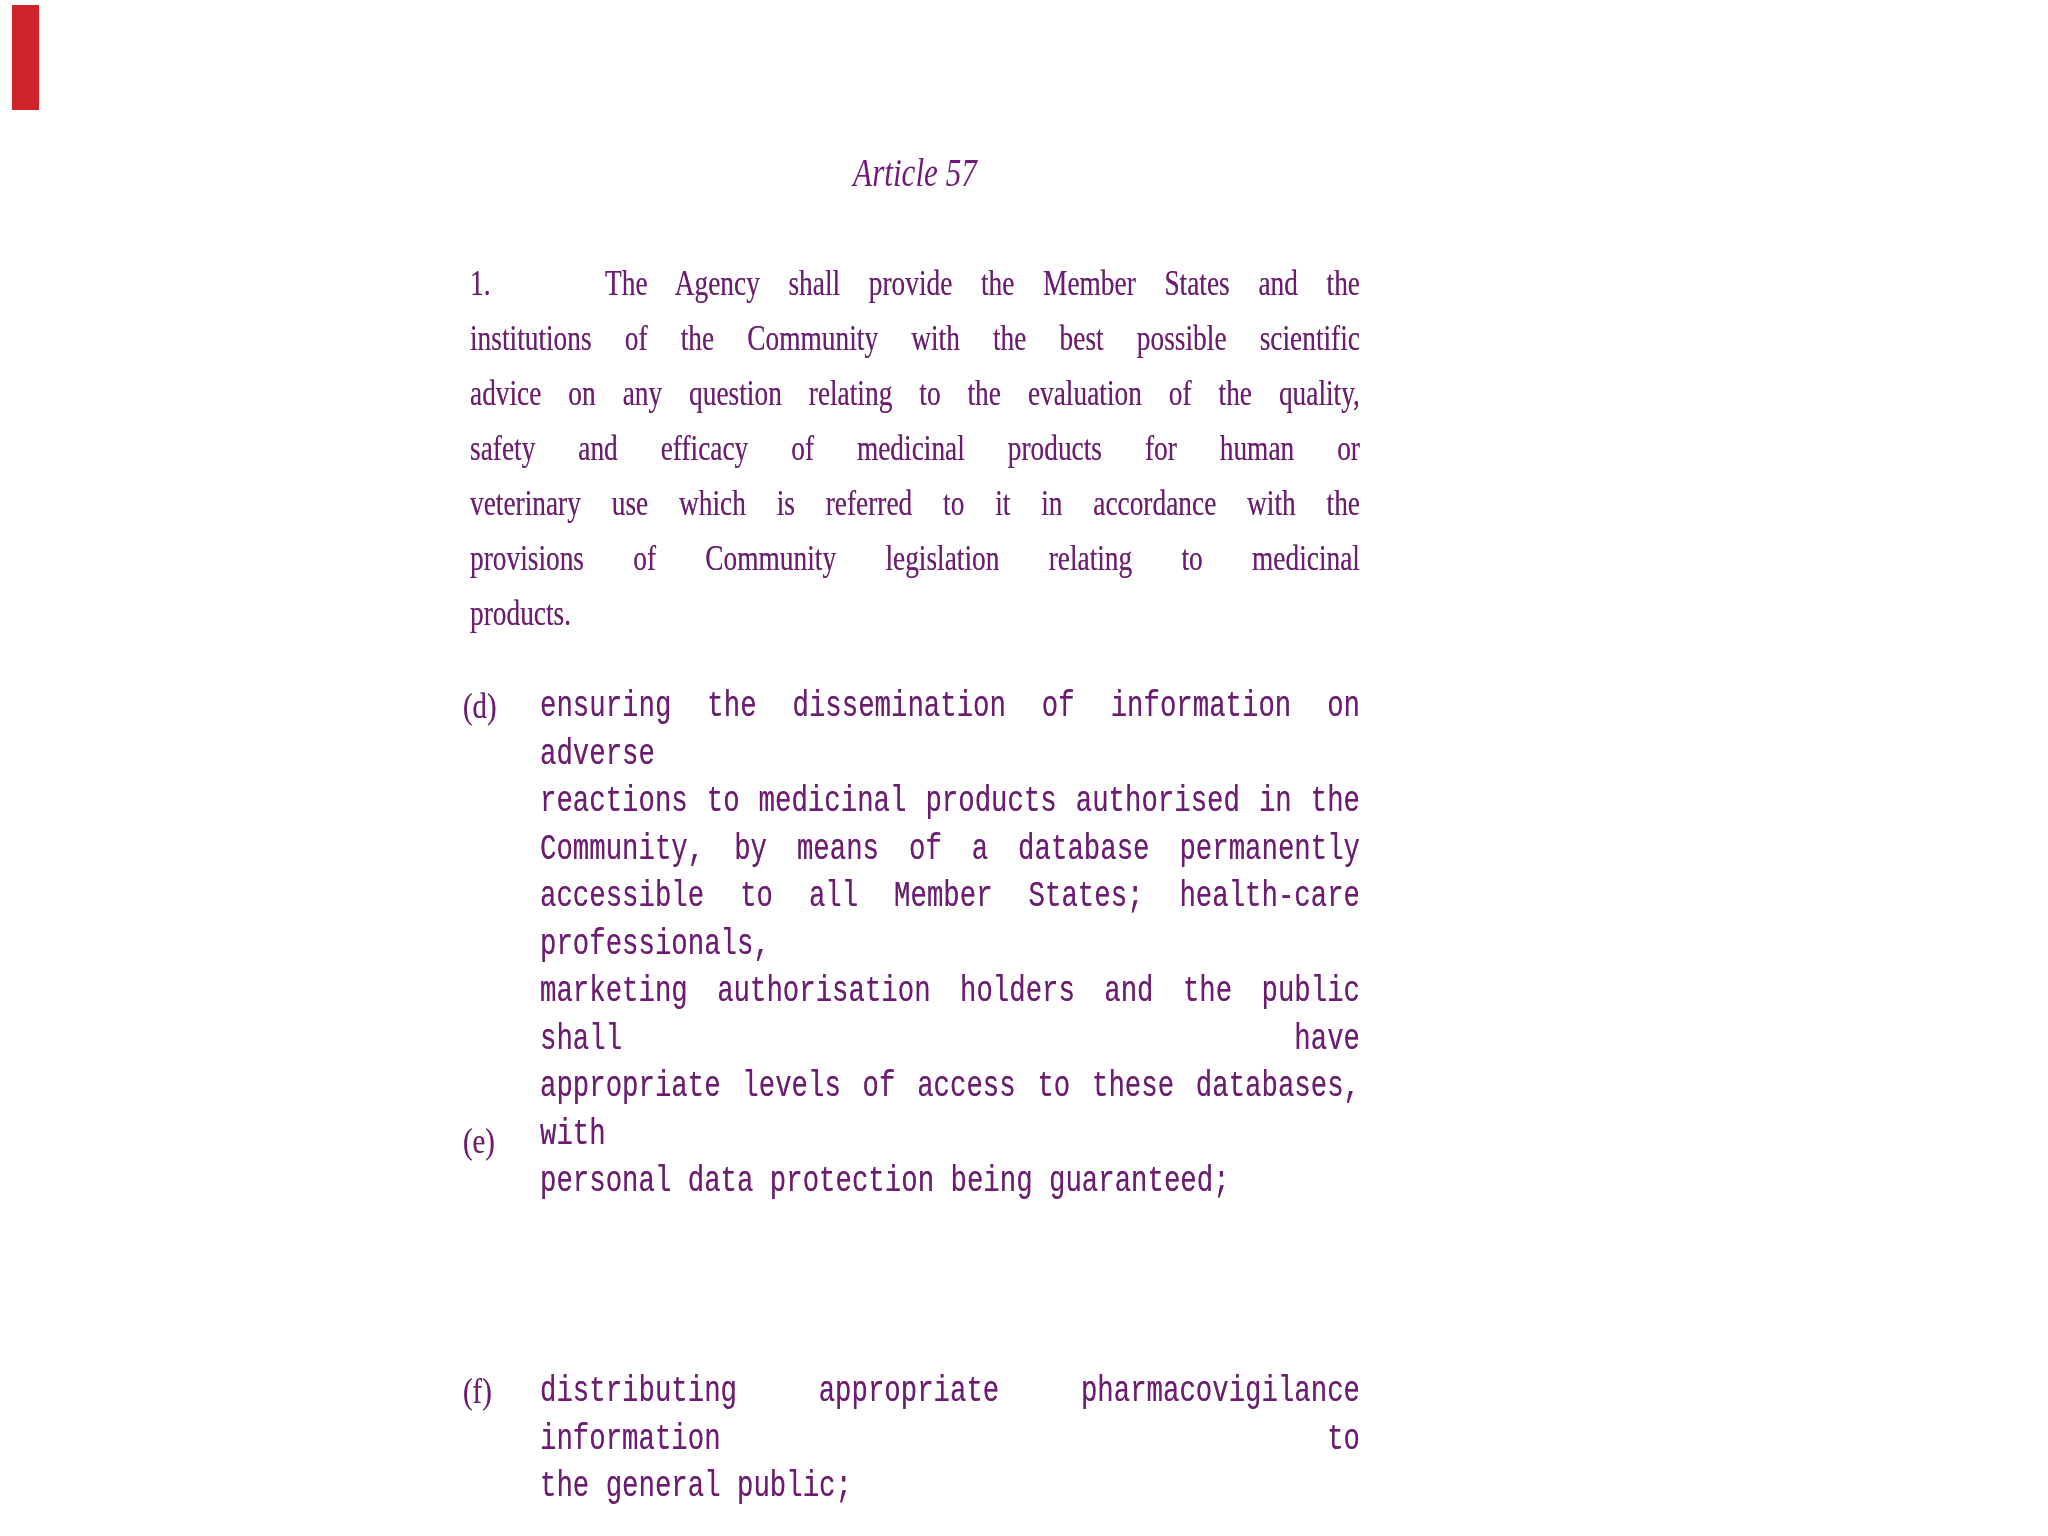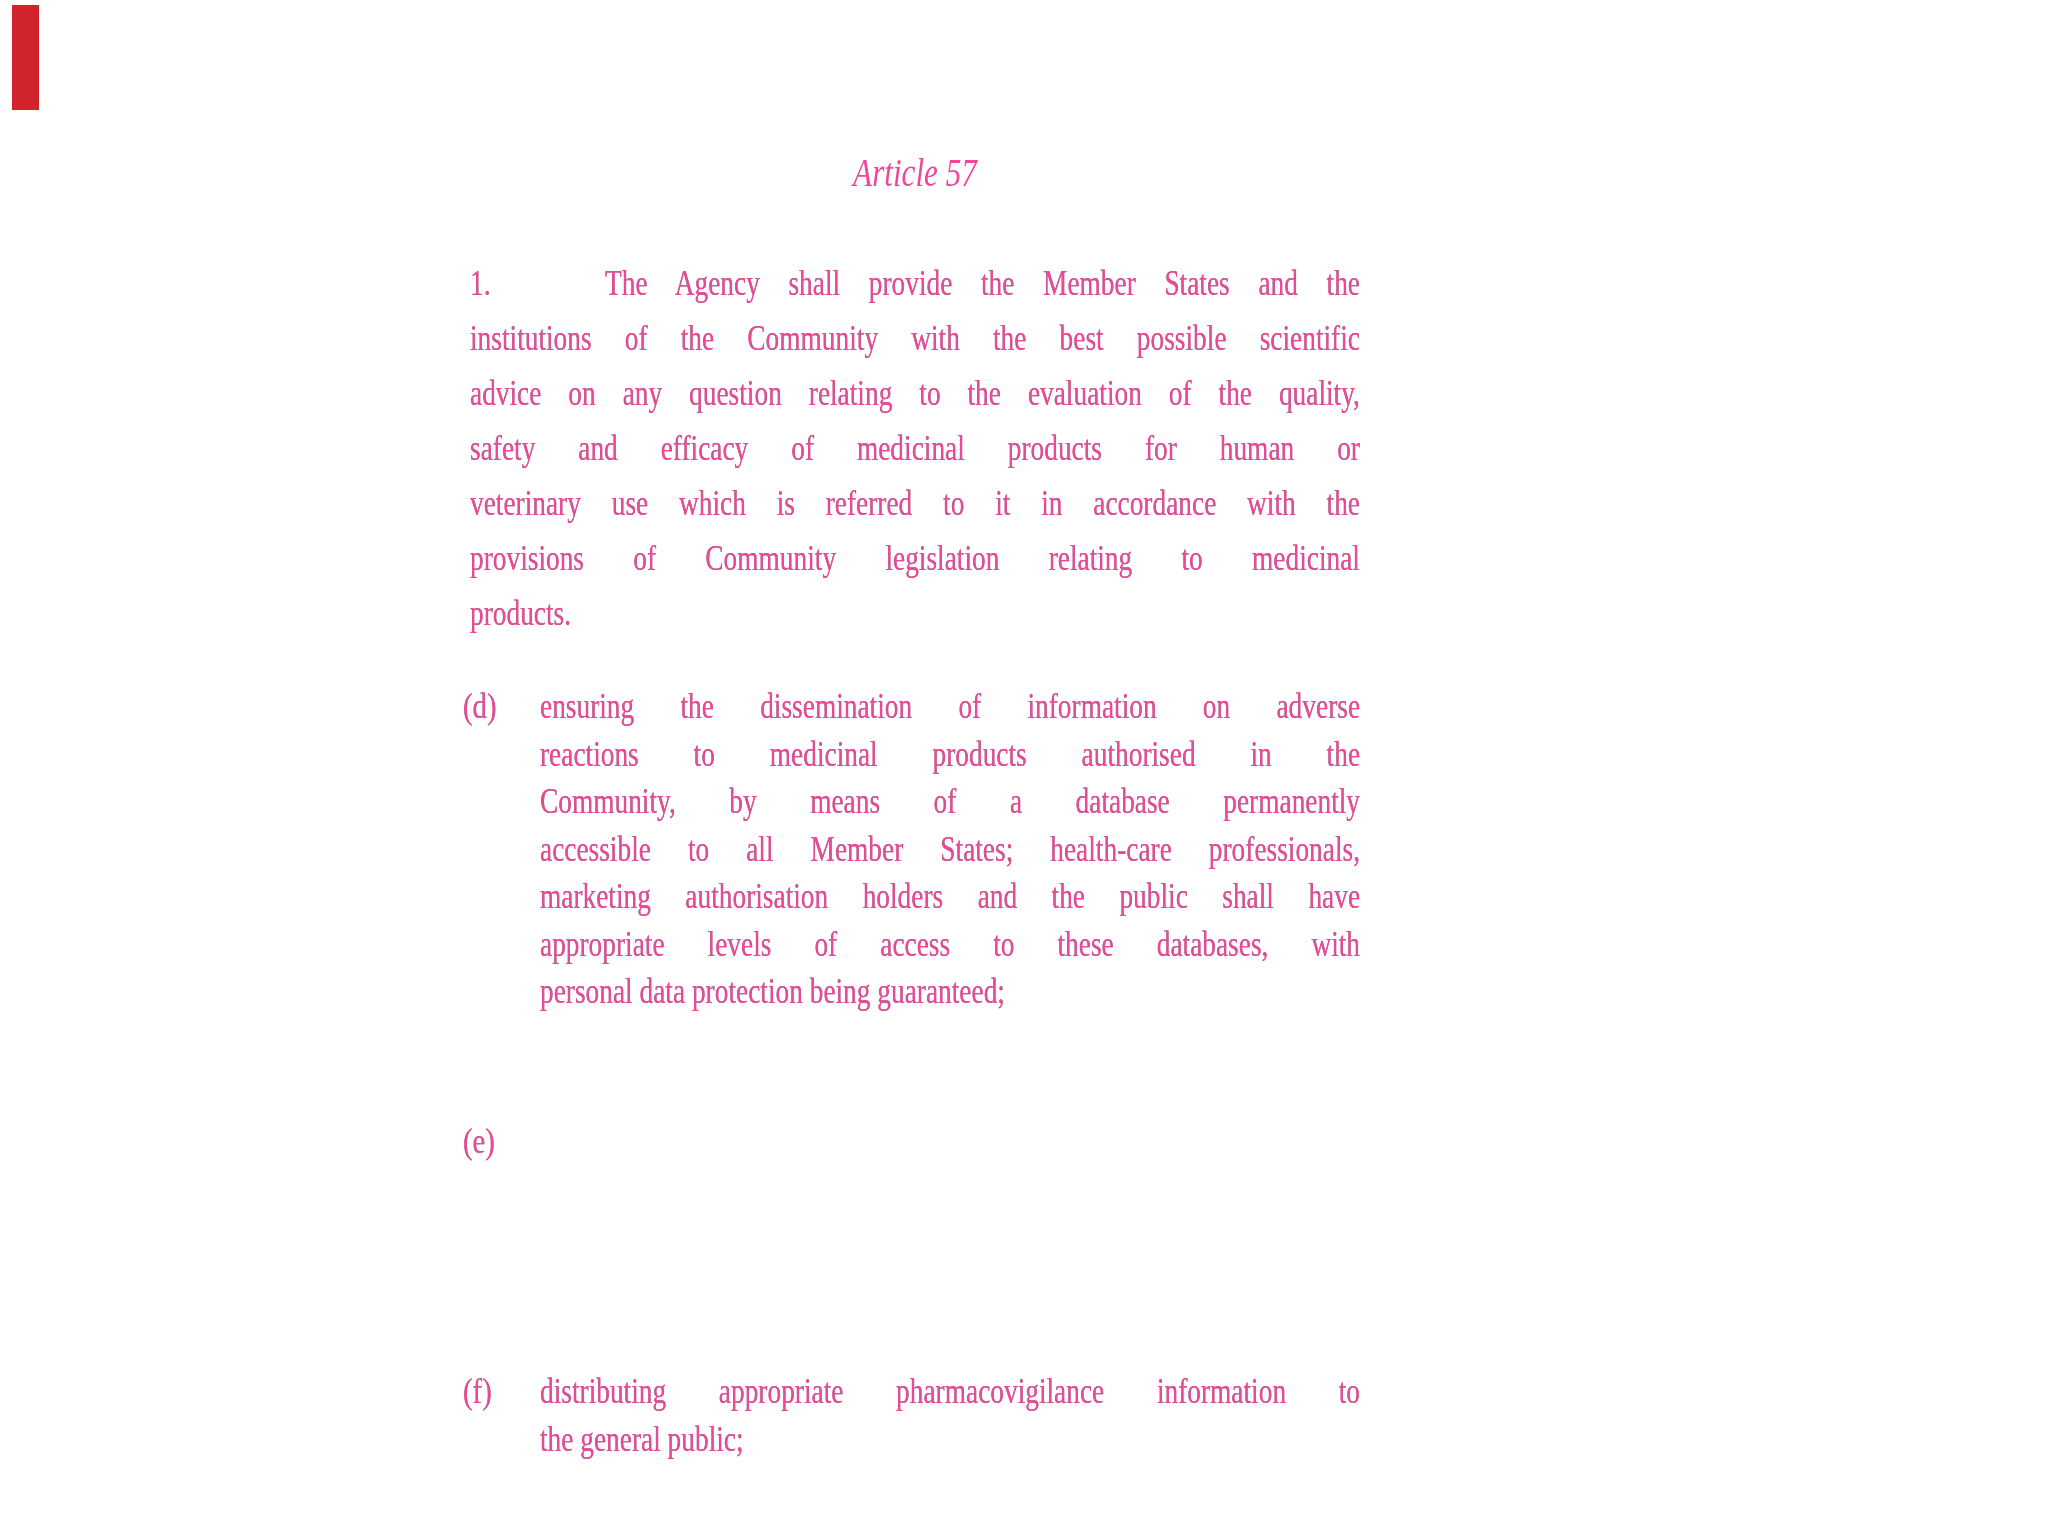--- a/index.html
+++ b/index.html
@@ -7,21 +7,21 @@
     padding: 0;
     background: #ffffff;
   }
   .page {
     position: relative;
     width: 1752px;
     height: 1536px;
     background: #ffffff;
     overflow: hidden;
     font-family: "Liberation Serif", "DejaVu Serif", serif;
-    color: #ec4899;
+    color: #701a75;
   }
   .red-mark {
     position: absolute;
     left: 12px;
     top: 5px;
     width: 27px;
     height: 105px;
     background: #d0232b;
   }
   .title {
@@ -48,21 +48,21 @@
     transform: scaleX(0.76);
     transform-origin: 0 0;
   }
   .para1 {
     left: 470px;
     top: 256px;
     width: 890px;
     line-height: 55px;
   }
   .para1 .cond { width: 1171px; }
-  .item-text { width: 820px; line-height: 47.5px; }
+  .item-text { width: 820px; line-height: 47.5px; font-family: Liberation Mono, monospace; }
   .item-text .cond { width: 1079px; }
   .item-d { left: 540px; top: 683px; }
   .item-e { left: 540px; top: 1118px; }
   .item-f { left: 540px; top: 1368px; }
   .item-label {
     position: absolute;
     font-size: 36px;
     line-height: 47.5px;
     text-shadow: 0 0 0.6px rgba(20,20,20,0.55);
     transform: scaleX(0.8);

